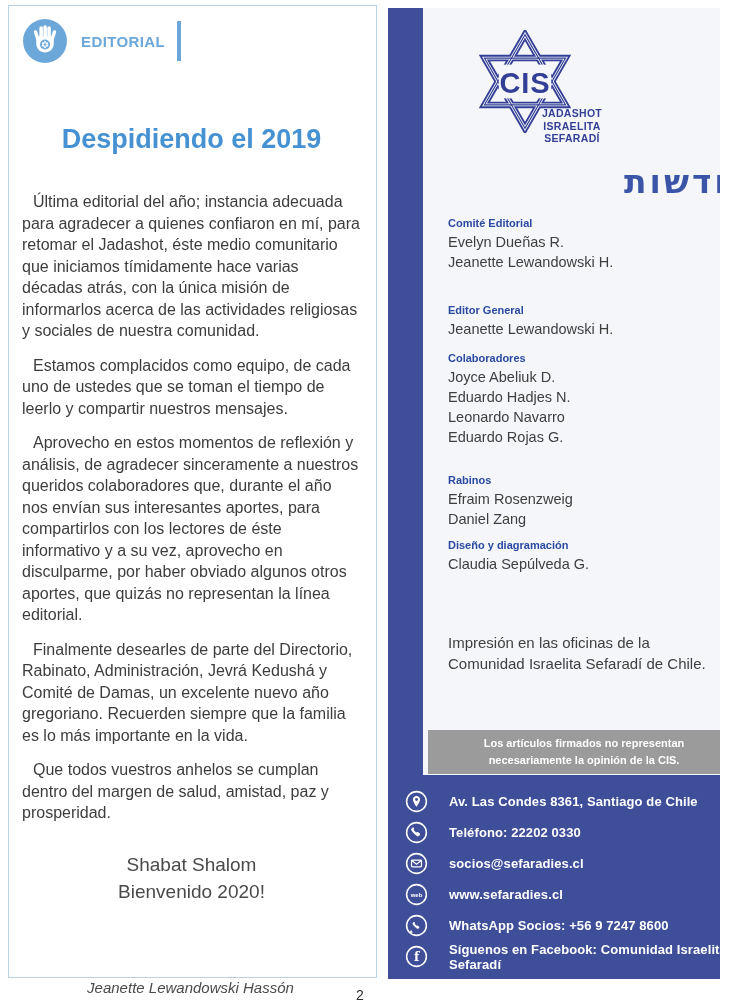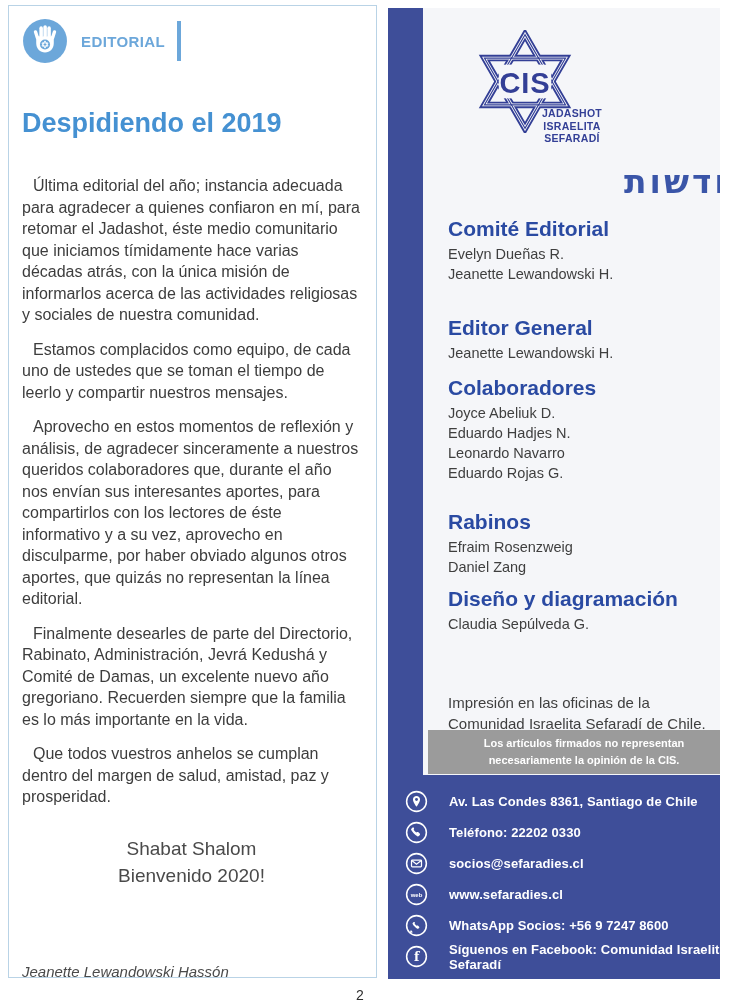--- a/index.html
+++ b/index.html
@@ -12,44 +12,44 @@
   
   .left-panel {
     position:absolute; left:8px; top:5px; width:369px; height:973px;
     background:#ffffff; border:1px solid #b9d3e6; padding:12px 15px 0 13px;
   }
   .edit-header { display:flex; align-items:center; }
   .edit-badge { width:46px; height:46px; flex:0 0 auto; }
   .edit-label { color:#6ca7da; font-weight:bold; font-size:15px; letter-spacing:.4px; margin-left:13px; }
   .edit-bar { width:4px; height:40px; background:#6ca7da; margin-left:12px; }
 
-  .edit-title { margin-top:44px; color:#4591d2; font-size:27px; font-weight:bold; }
+  .edit-title { margin-top:60px; text-align:center; color:#4591d2; font-size:27px; font-weight:bold; }
 
   .body-text { margin-top:36px; font-size:16px; line-height:21.5px; color:#3d3d3d; }
   .body-text p { margin:0 0 13px 0; text-indent:11px; }
 
   .closing { margin-top:27px; text-align:center; font-size:19px; line-height:27px; color:#4a4a4a; }
-  .signature { margin-top:74px; text-align:left; font-style:italic; font-size:15px; color:#4a4a4a; padding-right:2px; }
+  .signature { margin-top:74px; text-align:center; font-style:italic; font-size:15px; color:#4a4a4a; padding-right:2px; }
 
   
   .right-panel { position:absolute; left:388px; top:8px; width:352px; height:971px; }
   .strip { position:absolute; left:0; top:0; width:35px; height:767px; background:#3e4e99; }
   .side-content { position:absolute; left:35px; top:0; right:0; height:767px; background:#f5f6f9; }
 
   .logo-wrap { padding-top:22px; margin-left:27px; width:150px; }
   .org-lines { width:150px; margin:-30px 0 0 47px; text-align:center; }
   .org-lines div { font-size:10.5px; font-weight:bold; color:#333f96; line-height:12.5px; letter-spacing:.3px; }
 
   .masthead { margin:20px 0 0 32px; }
   .masthead-title { color:#3a55a8; font-weight:bold; font-size:29px; letter-spacing:2px; }
   .masthead-hebrew { color:#3a55a8; font-weight:bold; font-size:33px; letter-spacing:3px;
                      font-family:"DejaVu Sans", sans-serif; margin-top:-3px; }
 
   .sections { margin-left:25px; }
-  .section .label { color:#2a4aa2; font-weight:bold; font-size:21px; margin-bottom:3px; }
+  .section .label { color:#2a4aa2; font-weight:bold; font-size:11px; margin-bottom:3px; }
   .section .name { font-size:14.5px; color:#3f3f3f; line-height:20px; }
 
   .printing-note { margin:58px 25px 0 25px; font-size:15px; line-height:21px; color:#3f3f3f; width:280px; }
 
   .disclaimer {
     position:absolute; left:40px; right:0; top:722px; height:44px; background:#9b9b9b;
     display:flex; align-items:center; justify-content:center; text-align:center;
     color:#ffffff; font-weight:bold; font-size:11px; line-height:17px; padding:0 18px;
   }
 

